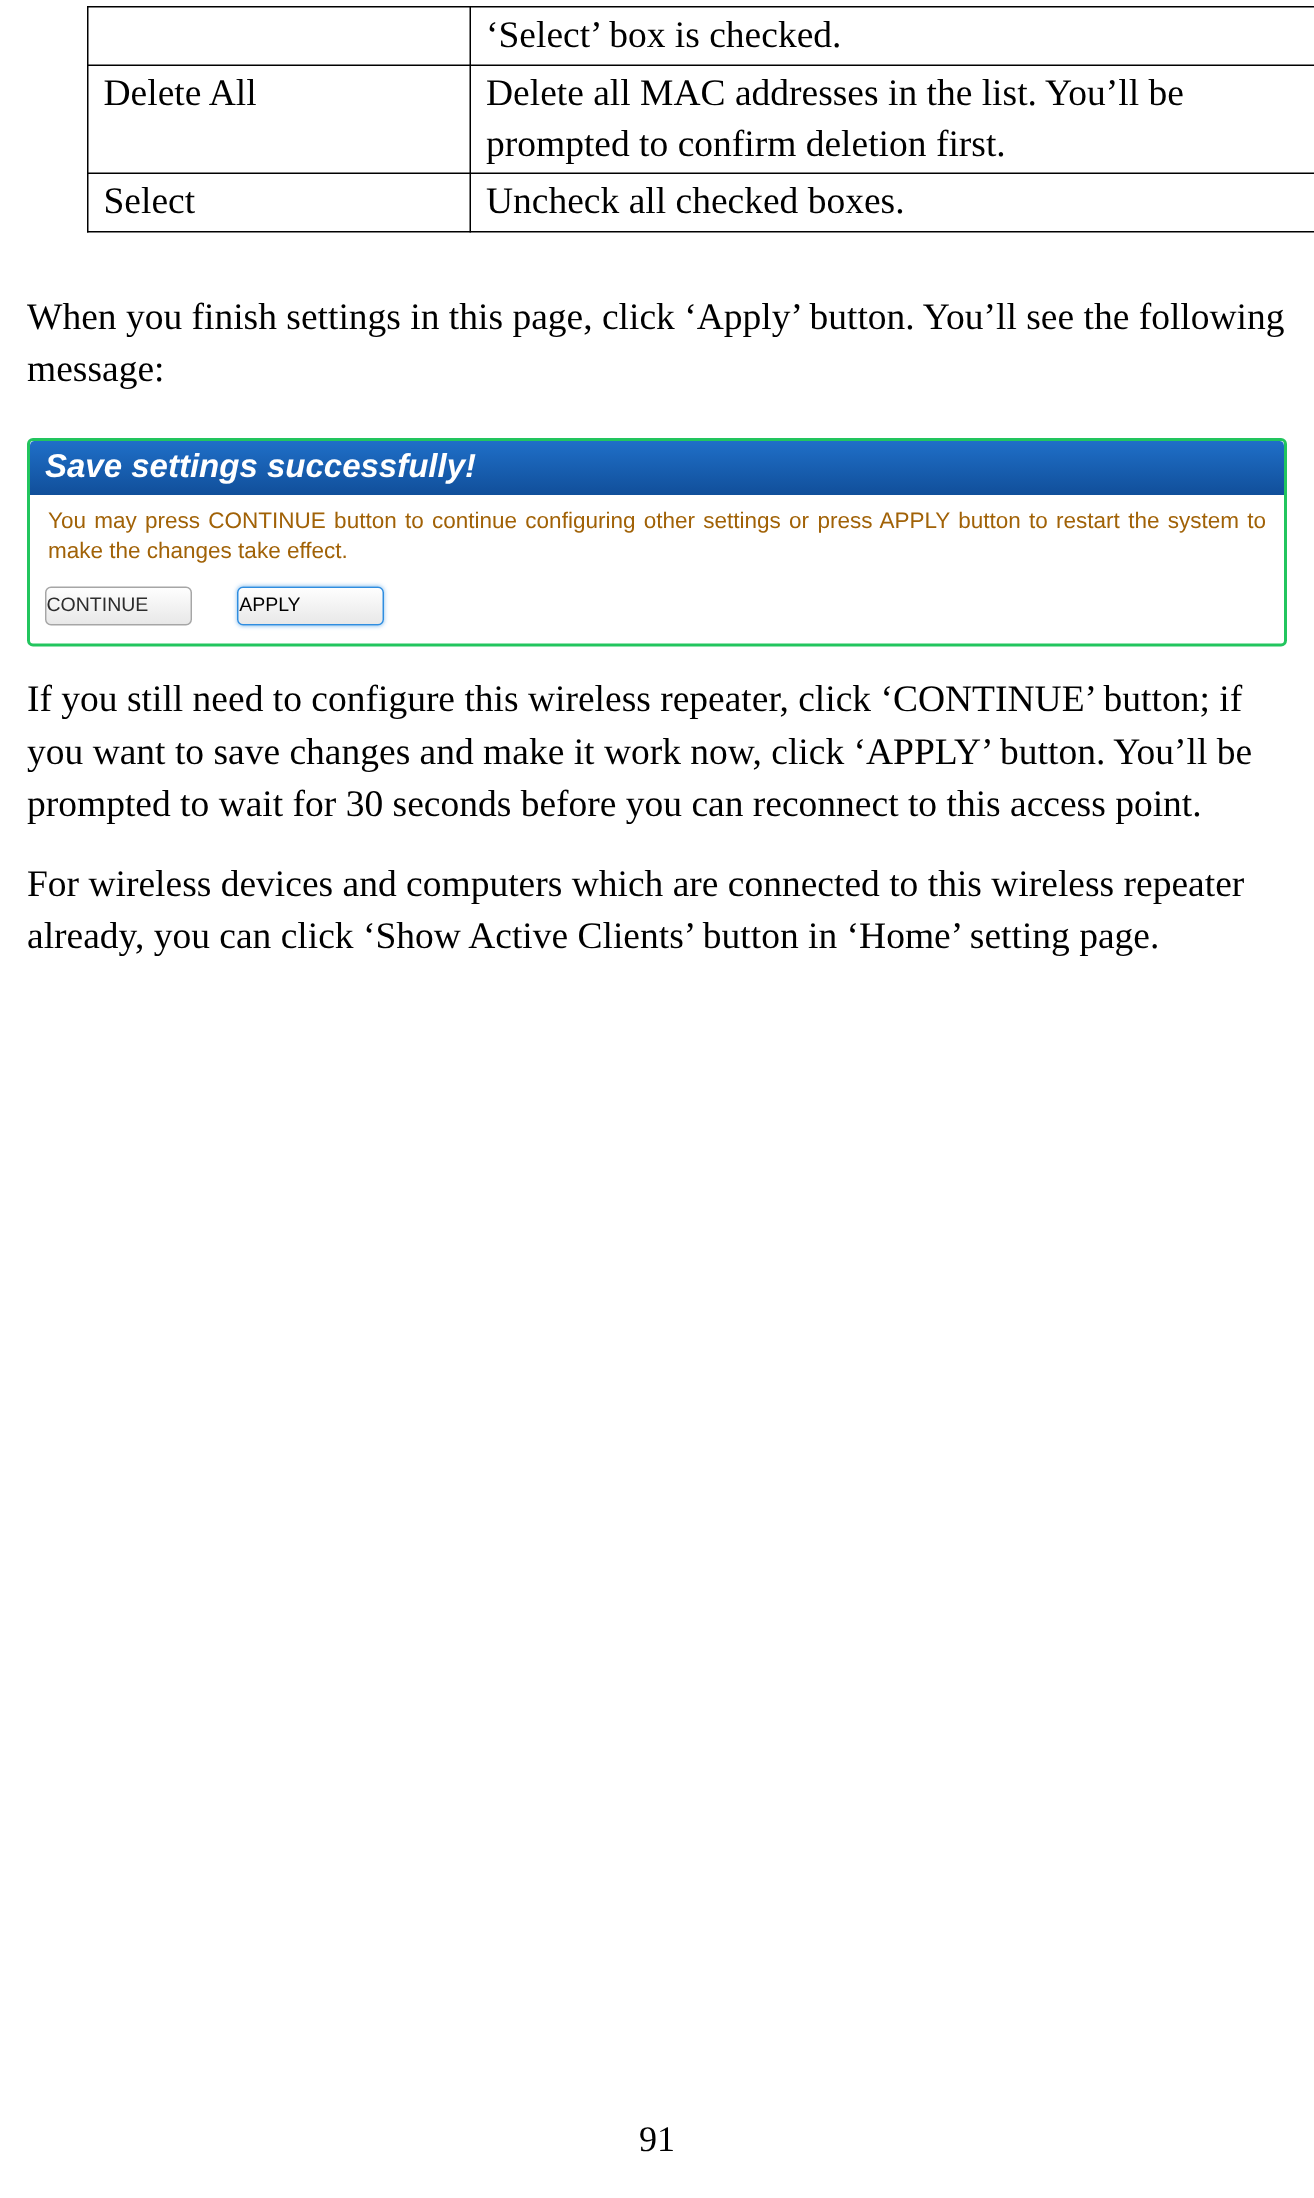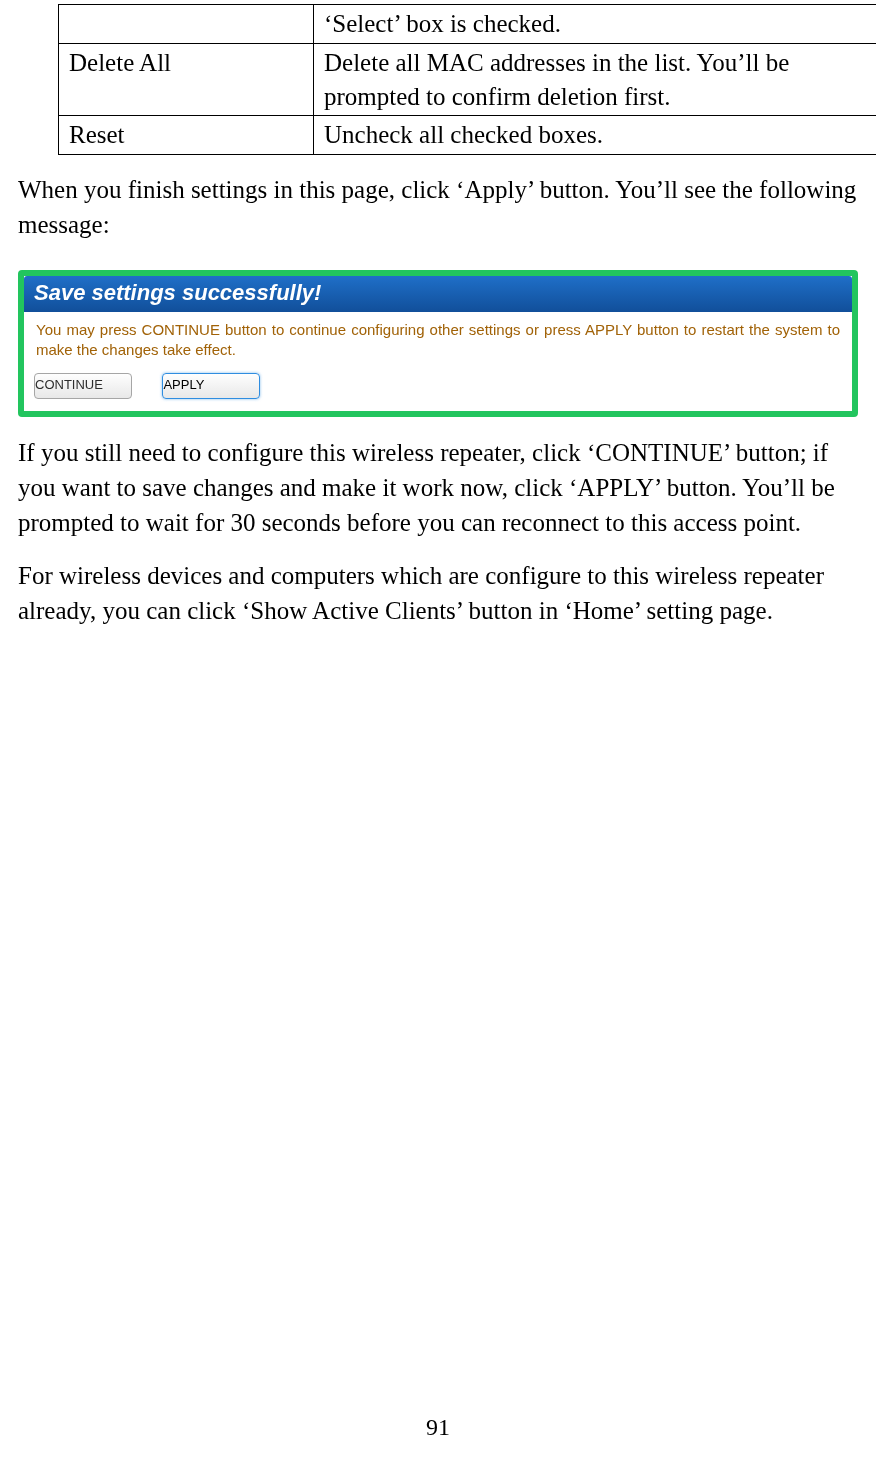--- a/index.html
+++ b/index.html
@@ -28,26 +28,26 @@
     border: 1px solid #000000;
     padding: 2px 8px 2px 10px;
     vertical-align: top;
   }
   table.def-table td.term-col {
     width: 236px;
   }
   .body-text {
     font-size: 25px;
     line-height: 1.4;
-    margin-top: 17px;
+    margin-top: 39px;
   }
   
   .save-box {
     margin-top: 28px;
-    border: 6px solid #22c55e;
+    border: 2px solid #22c55e;
     border-radius: 4px;
     background: #ffffff;
     font-family: Arial, Helvetica, sans-serif;
   }
   .save-header {
     background: linear-gradient(#1f6fc8, #114f9a);
     color: #ffffff;
     font-weight: bold;
     font-style: italic;
     font-size: 22px;
@@ -110,36 +110,36 @@
     <tbody>
       <tr>
         <td class="term-col"></td>
         <td>‘Select’ box is checked.</td>
       </tr>
       <tr>
         <td class="term-col">Delete All</td>
         <td>Delete all MAC addresses in the list. You’ll be prompted to confirm deletion first.</td>
       </tr>
       <tr>
-        <td class="term-col">Reset</td>
+        <td class="term-col">Select</td>
         <td>Uncheck all checked boxes.</td>
       </tr>
     </tbody>
   </table>
 
   <div class="body-text">When you finish settings in this page, click ‘Apply’ button. You’ll see the following message:</div>
 
   <div class="save-box">
     <div class="save-header">Save settings successfully!</div>
     <div class="save-body">You may press CONTINUE button to continue configuring other settings or press APPLY button to restart the system to make the changes take effect.</div>
     <div class="save-buttons">
       <span class="btn">CONTINUE</span>
       <span class="btn apply">APPLY</span>
     </div>
   </div>
 
   <div class="para">If you still need to configure this wireless repeater, click ‘CONTINUE’ button; if you want to save changes and make it work now, click ‘APPLY’ button. You’ll be prompted to wait for 30 seconds before you can reconnect to this access point.</div>
 
 
-  <div class="para">For wireless devices and computers which are configure to this wireless repeater already, you can click ‘Show Active Clients’ button in ‘Home’ setting page.</div>
+  <div class="para">For wireless devices and computers which are connected to this wireless repeater already, you can click ‘Show Active Clients’ button in ‘Home’ setting page.</div>
 
   <div class="page-number">91</div>
 </div>
 
 </body></html>

